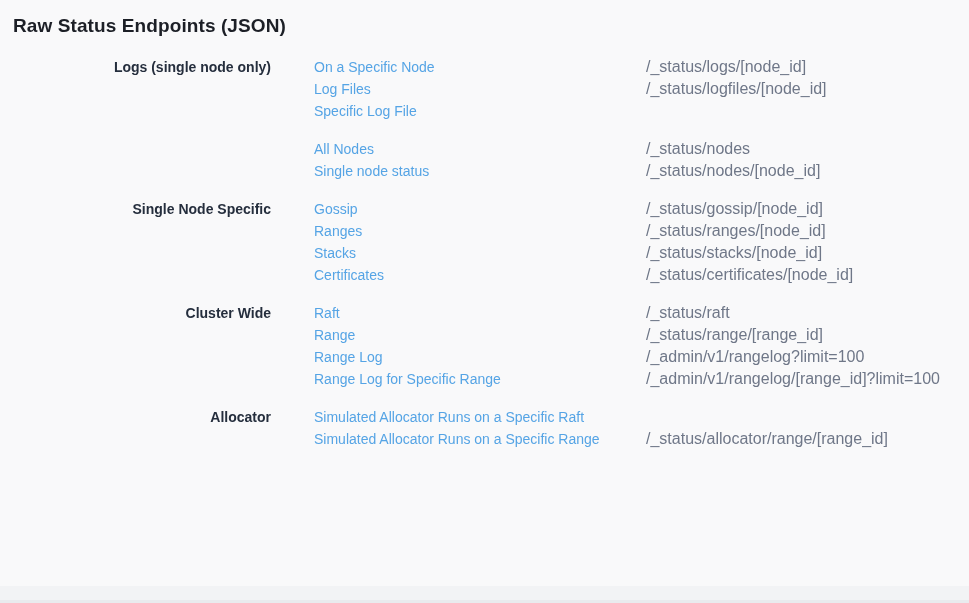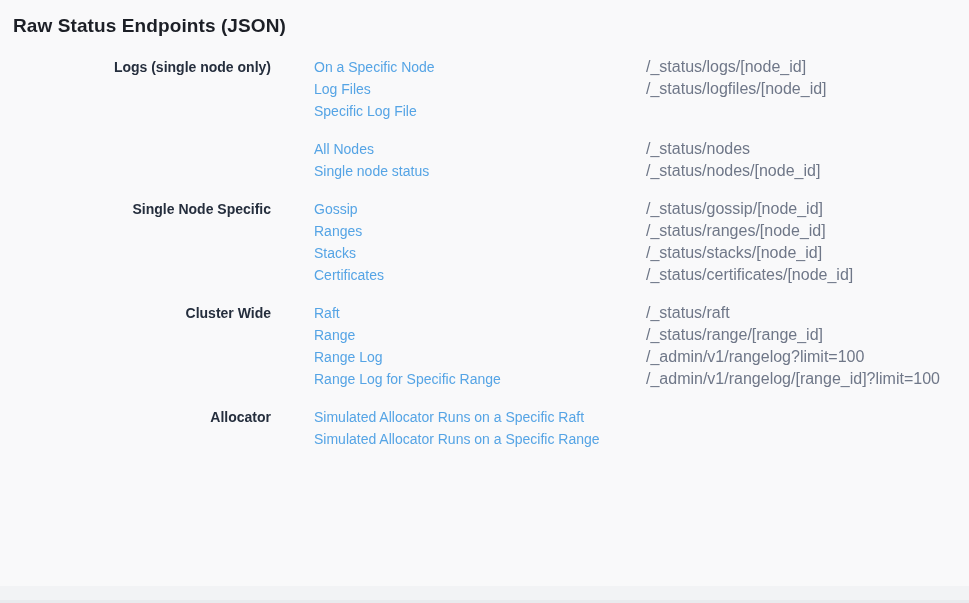--- a/index.html
+++ b/index.html
@@ -124,16 +124,17 @@
   <a class="link" href="#">Range Log for Specific Range</a>
   <div class="path">/_admin/v1/rangelog/[range_id]?limit=100</div>
 </div>
 
   <div class="group">
     <div class="category">Allocator</div>
 
   <a class="link" href="#">Simulated Allocator Runs on a Specific Raft</a>
 
   <a class="link" href="#">Simulated Allocator Runs on a Specific Range</a>
+  <div class="path">/_status/allocator/range/[range_id]</div>
 </div>
 </div>
 </div>
 <div class="footer-strip"></div>
 
 </body></html>

